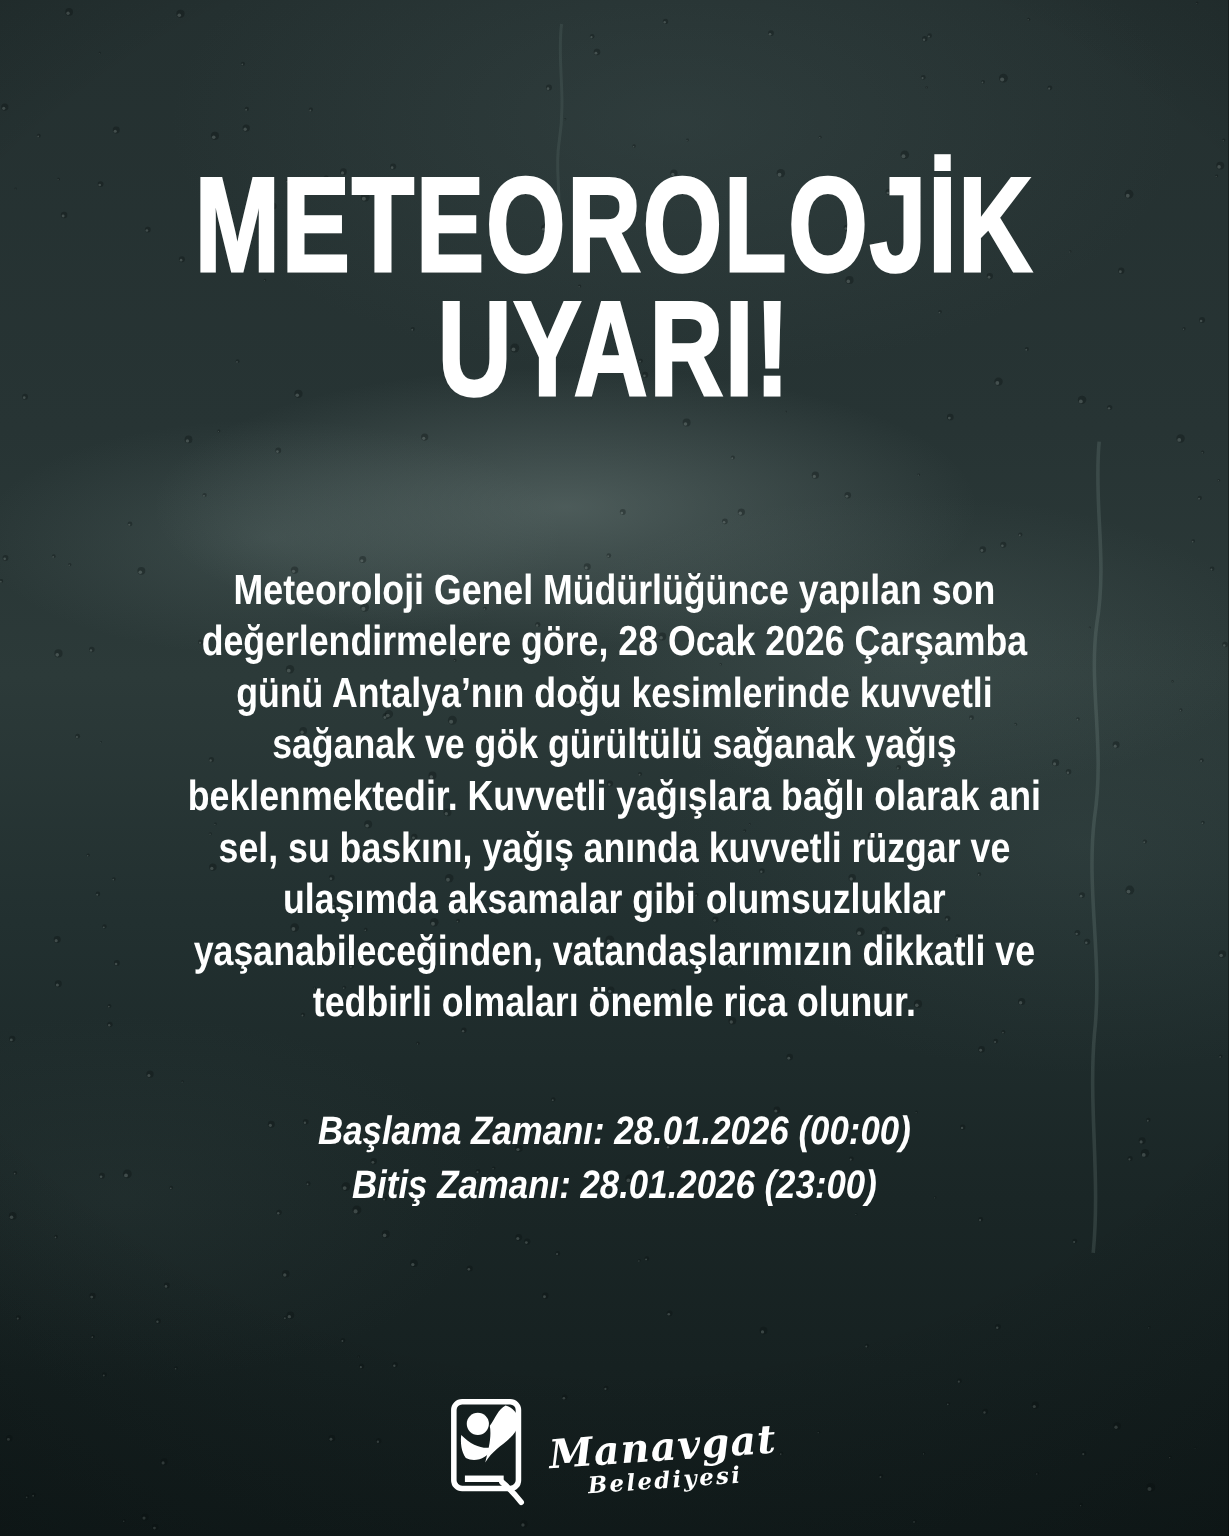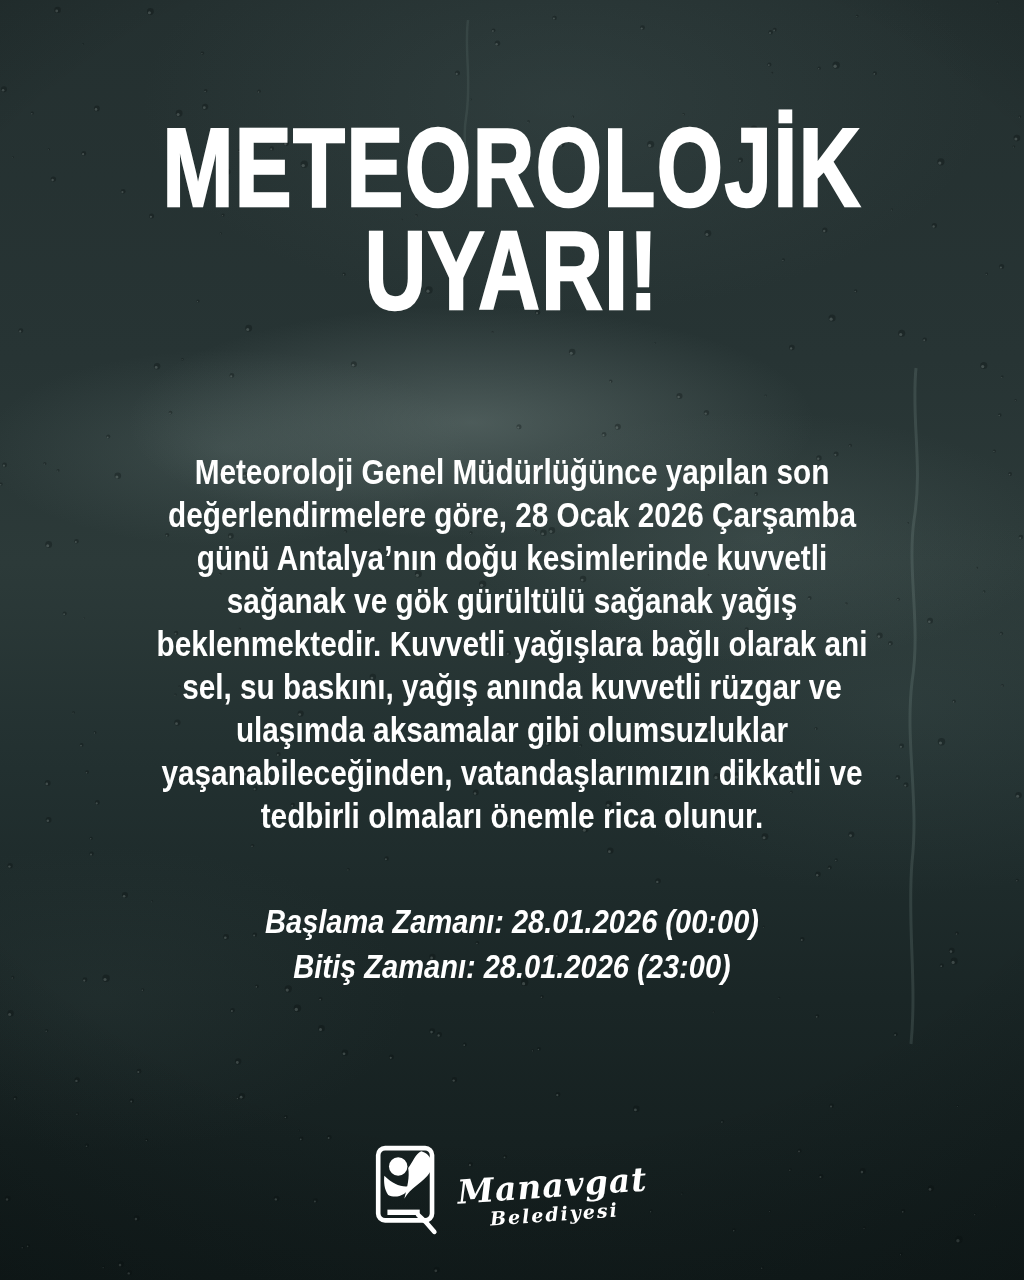--- a/index.html
+++ b/index.html
@@ -33,21 +33,21 @@
         #223030 60%,
         #1a2626 78%,
         var(--background-bottom) 100%);
   }
   .vignette{
     position:absolute;inset:0;
     background:radial-gradient(120% 85% at 50% 42%, rgba(0,0,0,0) 55%, rgba(4,9,9,0.55) 100%);
   }
   .droplets{position:absolute;inset:0;width:1024px;height:1280px;}
 
-  .content{position:absolute;inset:0;text-align:center;}
+  .content{position:absolute;inset:0;text-align:center;margin-top:20px;}
 
   
   .title{
     margin:116px 0 0 0;
     font-weight:700;
     font-size:112px;
     line-height:103px;
     letter-spacing:2px;
     -webkit-text-stroke:2.5px var(--text-color);
   }

